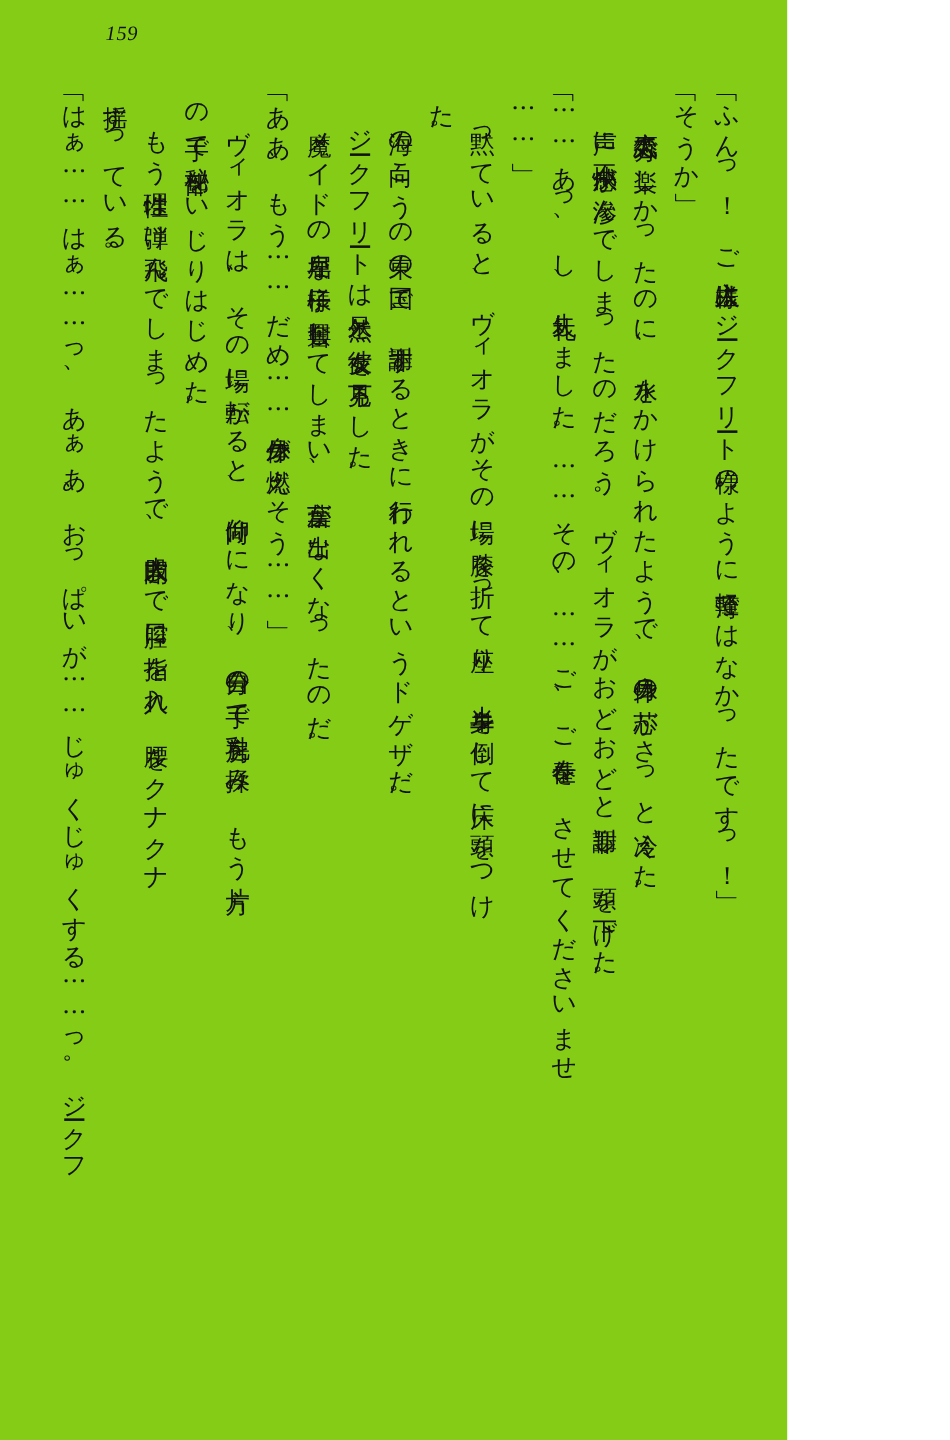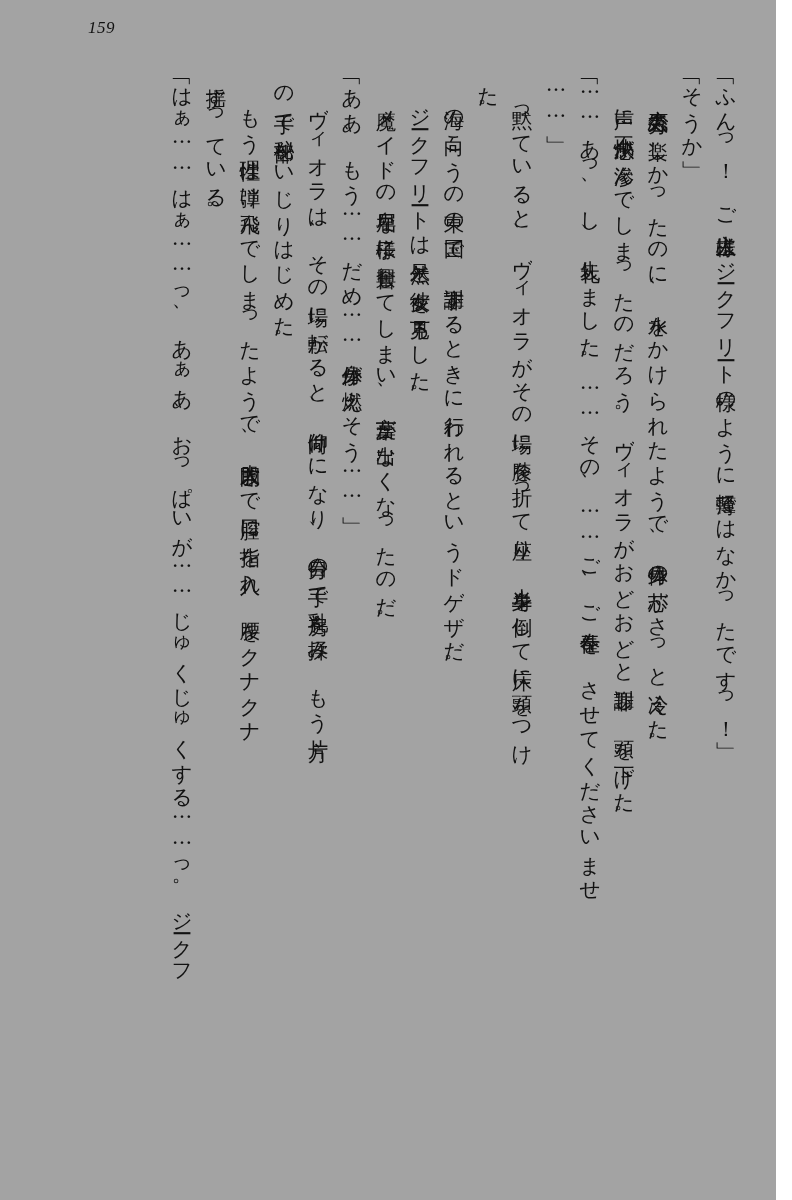--- a/index.html
+++ b/index.html
@@ -9,23 +9,23 @@
   }
   body {
     width: 792px;
     height: 1200px;
     overflow: hidden;
     font-family: "Liberation Serif", "DejaVu Serif", serif;
     color: #111111;
   }
   .page {
     position: relative;
-    width: 776px;
+    width: 656px;
     height: 1200px;
-    background: #a3a3a3;
+    background: #84cc16;
     box-sizing: border-box;
     padding-left: 25px;
   }
   .page-number {
     position: absolute;
     top: 18px;
     left: 88px;
     font-size: 17px;
     font-style: italic;
     font-family: "Liberation Serif", "DejaVu Serif", serif;

